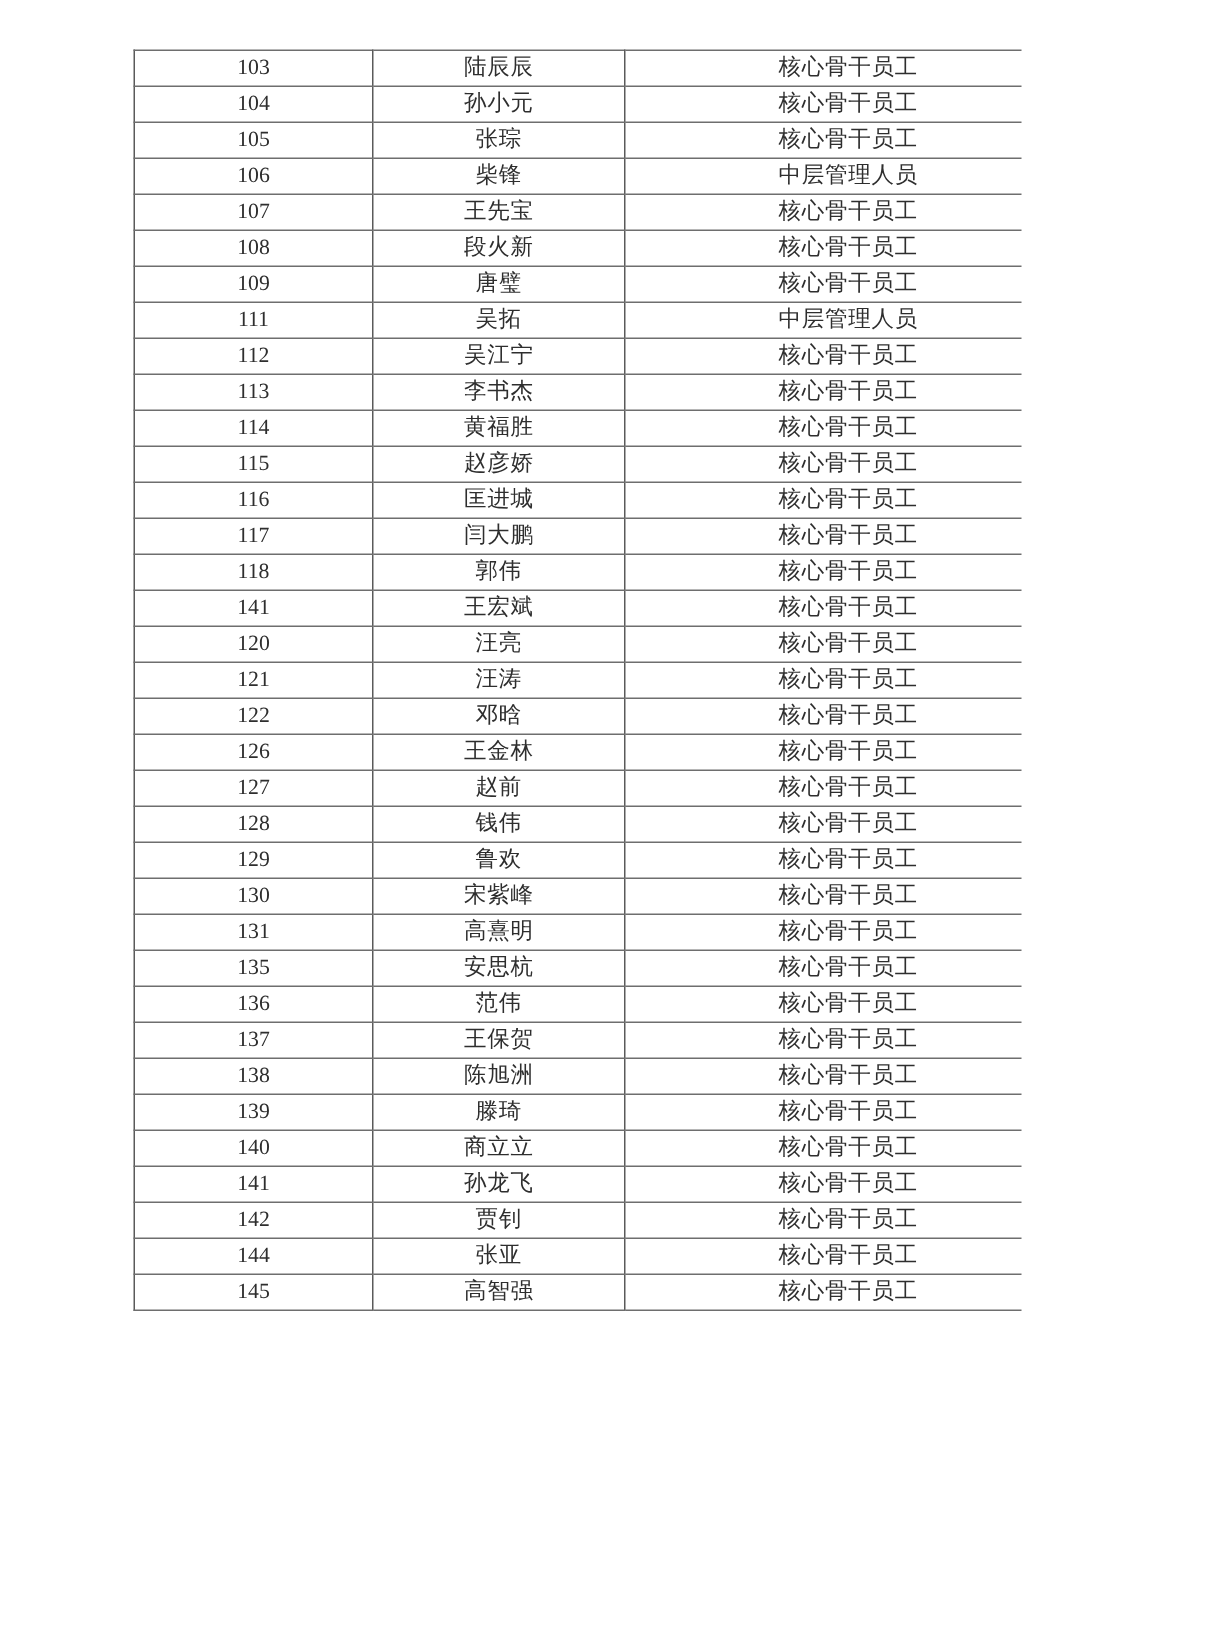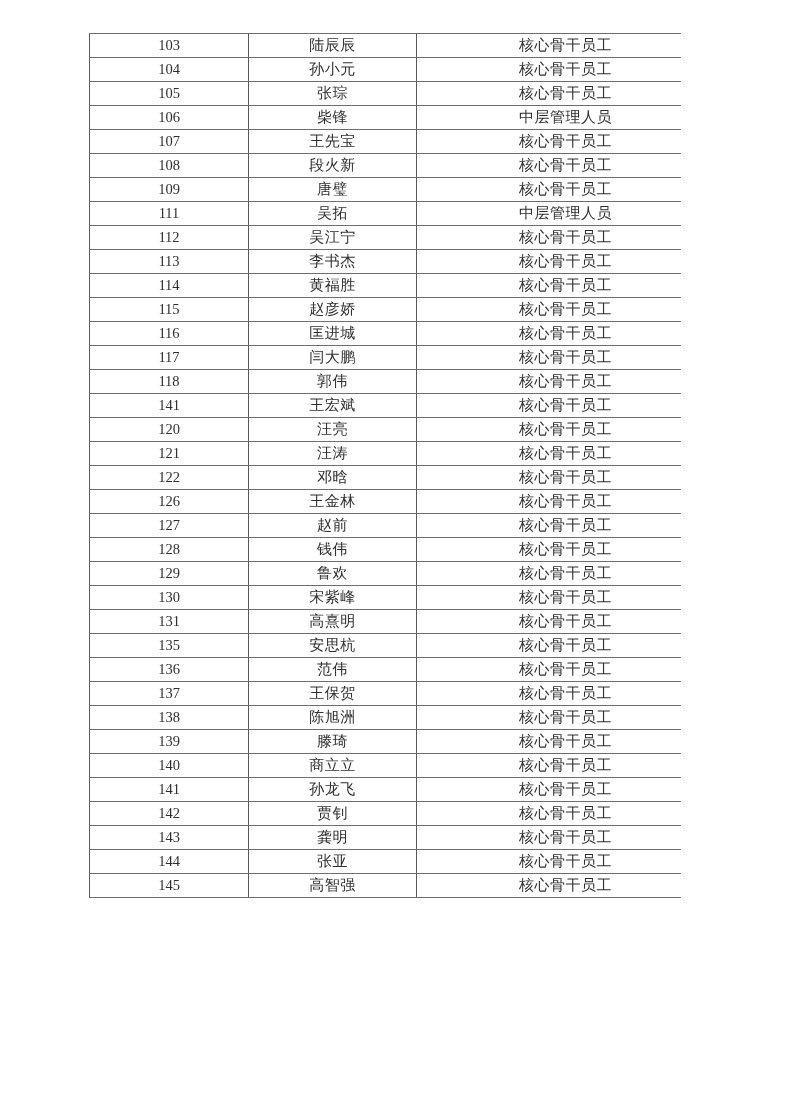--- a/index.html
+++ b/index.html
@@ -225,25 +225,20 @@
           <td class="num-cell">141</td>
           <td>孙龙飞</td>
           <td>核心骨干员工</td>
         </tr>
         <tr>
           <td class="num-cell">142</td>
           <td>贾钊</td>
           <td>核心骨干员工</td>
         </tr>
         <tr>
-          <td class="num-cell">143</td>
-          <td>龚明</td>
-          <td>核心骨干员工</td>
-        </tr>
-        <tr>
           <td class="num-cell">144</td>
           <td>张亚</td>
           <td>核心骨干员工</td>
         </tr>
         <tr>
           <td class="num-cell">145</td>
           <td>高智强</td>
           <td>核心骨干员工</td>
         </tr>
       </tbody>

